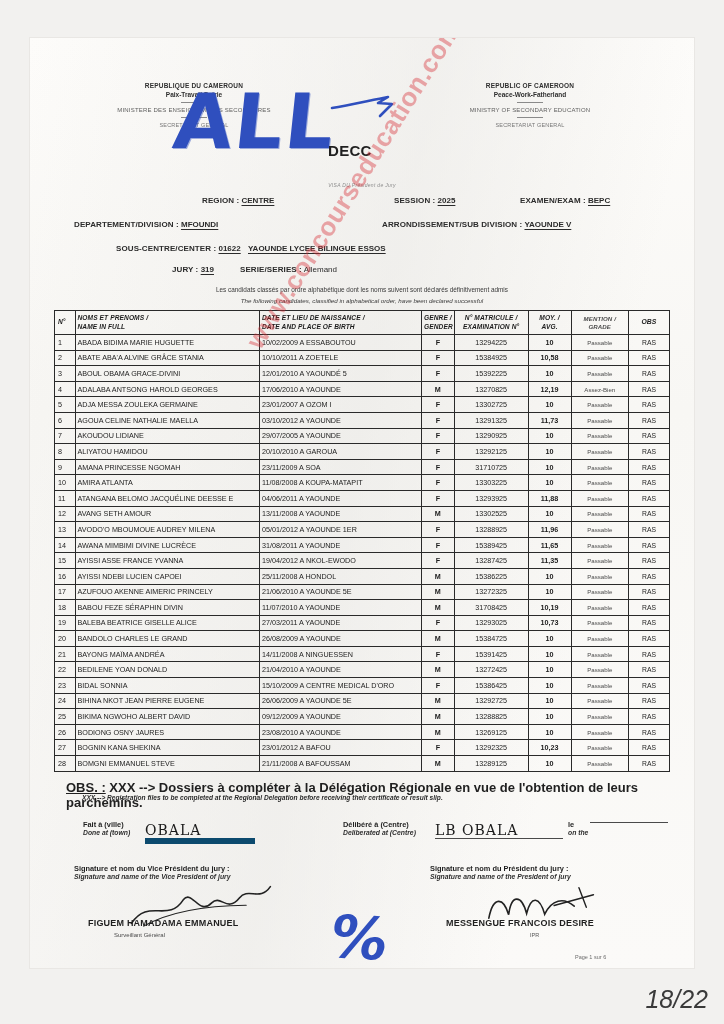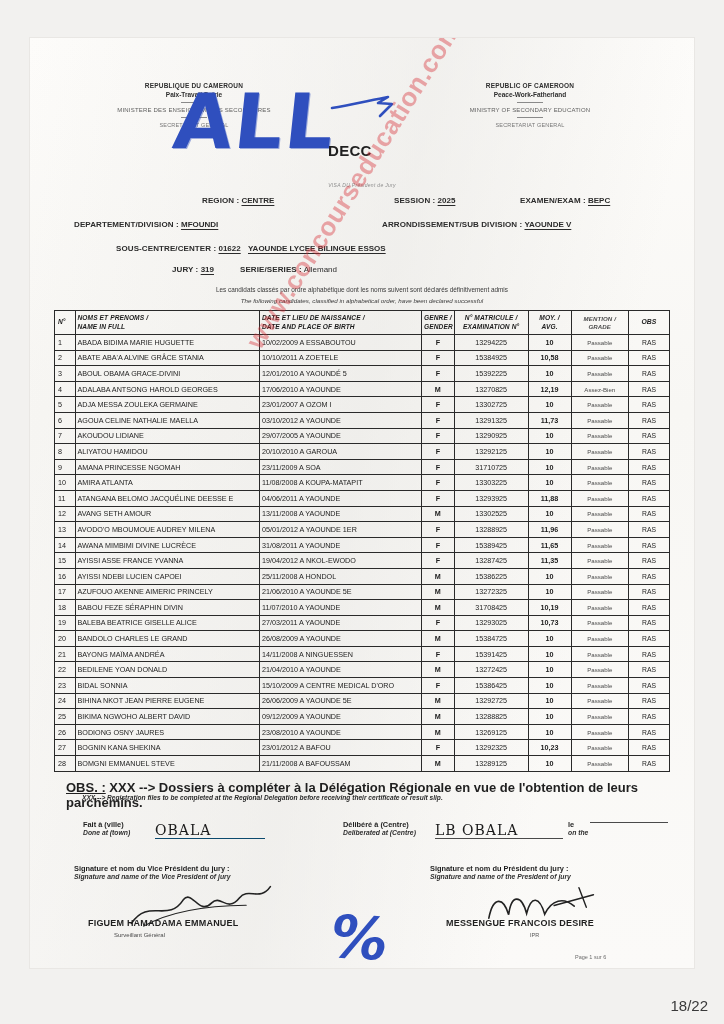--- a/index.html
+++ b/index.html
@@ -185,22 +185,23 @@
     transform-origin: left top;
     white-space: nowrap;
     pointer-events: none;
     letter-spacing: .5px;
   }
 
   
   #page-indicator {
     position: absolute;
     right: 16px; bottom: 10px;
-    font-size: 15px; color: #3a3a3a;
+    font-size: 25px; color: #3a3a3a;
     font-family: "Liberation Sans", sans-serif;
+    font-style: italic;
   }
 </style>
 </head>
 <body>
 
 <div id="page">
 
   <div id="sheet">
     <div id="paper-tint"></div>
 
@@ -600,21 +601,21 @@
 
     <div class="ftr" id="obs-fr">
       <span class="u">OBS. :</span>
       <span>XXX --&gt; Dossiers à compléter à la Délégation Régionale en vue de l'obtention de leurs parchemins.</span>
     </div>
     <div class="ftr" id="obs-en">XXX --&gt; Registration files to be completed at the Regional Delegation before receiving their certificate or result slip.</div>
 
     <div class="ftr sigblock" id="fait">
       <div class="sig-lbl-fr">Fait à (ville)</div>
       <div class="sig-lbl-en">Done at (town)</div>
-      <div class="hand" style="position:absolute; top:2px; left:72px; width:110px; border-bottom:1px solid #0c4a6e;">OBALA</div>
+      <div class="hand" style="position:absolute; top:2px; left:62px; width:110px; border-bottom:6px solid #0c4a6e;">OBALA</div>
     </div>
 
     <div class="ftr sigblock" id="delib">
       <div class="sig-lbl-fr">Délibéré à (Centre)</div>
       <div class="sig-lbl-en">Deliberated at (Centre)</div>
       <div class="hand" style="position:absolute; top:2px; left:92px; width:128px; border-bottom:1px solid #4a4a4a;">LB OBALA</div>
     </div>
 
     <div class="ftr sigblock" id="lele">
       <div class="sig-lbl-fr">le</div>

